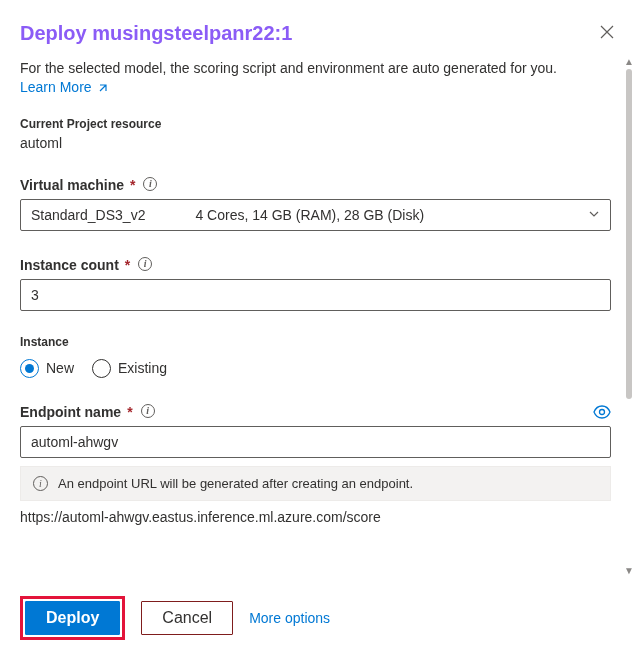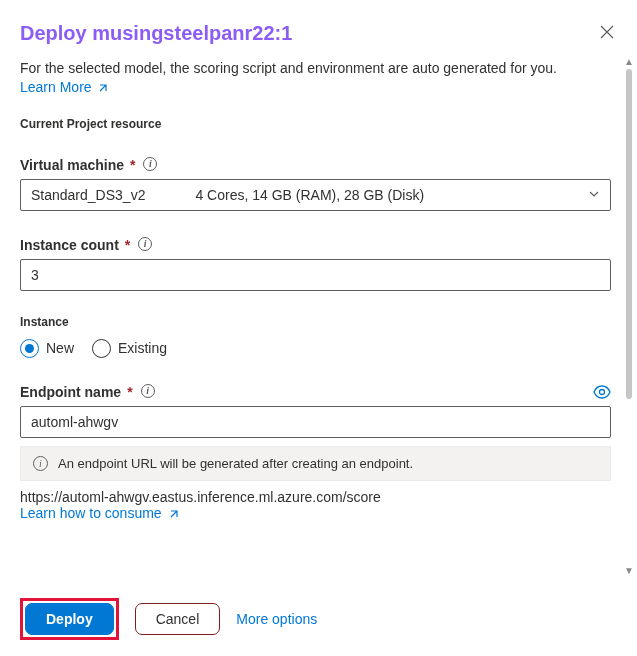--- a/index.html
+++ b/index.html
@@ -190,22 +190,22 @@
       position: absolute;
       bottom: 16px;
       left: 20px;
       right: 20px;
       display: flex;
       align-items: center;
       gap: 16px;
     }
     .btn {
       padding: 7px 20px;
-      border-radius: 7px;
-      font-size: 14px;
+      border-radius: 1px;
+      font-size: 16px;
       cursor: pointer;
       font-family: inherit;
     }
     .btn-primary {
       background: #0078d4;
       color: #fff;
       border: 1px solid #0078d4;
       font-weight: 600;
     }
     .btn-secondary {
@@ -264,20 +264,21 @@
     <a class="link">
       <span>Learn More</span>
       <span class="link-icon">
         <svg width="12" height="12" viewBox="0 0 12 12">
             <path d="M3 3 H9 V9 M9 3 L3 9" stroke="#0078d4" stroke-width="1.2" fill="none"></path>
           </svg>
       </span>
     </a>
 
     <div class="section-label">Current Project resource</div>
+    <div class="plain-value">automl</div>
 
     <div class="field-label">
       <span>Virtual machine</span>
       <span class="required">*</span>
       <span class="info-icon">i</span>
     </div>
     <div class="select-box">
       <div class="select-left">
         <span>Standard_DS3_v2</span>
         <span class="select-spec">4 Cores, 14 GB (RAM), 28 GB (Disk)</span>
@@ -325,28 +326,20 @@
     </div>
     <input class="text-input" type="text" value="automl-ahwgv" style="">
 
     <div class="info-banner">
       <span class="banner-icon">i</span>
       <span>An endpoint URL will be generated after creating an endpoint.</span>
     </div>
 
     <div class="url-text">https://automl-ahwgv.eastus.inference.ml.azure.com/score</div>
 
-    <a class="link">
-      <span>Learn how to consume</span>
-      <span class="link-icon">
-        <svg width="12" height="12" viewBox="0 0 12 12">
-            <path d="M3 3 H9 V9 M9 3 L3 9" stroke="#0078d4" stroke-width="1.2" fill="none"></path>
-          </svg>
-      </span>
-    </a>
 
   </div>
 
   <div class="scrollbar-track">
     <span class="scroll-arrow">▲</span>
     <div class="scroll-thumb"></div>
     <div class="scroll-spacer"></div>
     <span class="scroll-arrow">▼</span>
   </div>
 

